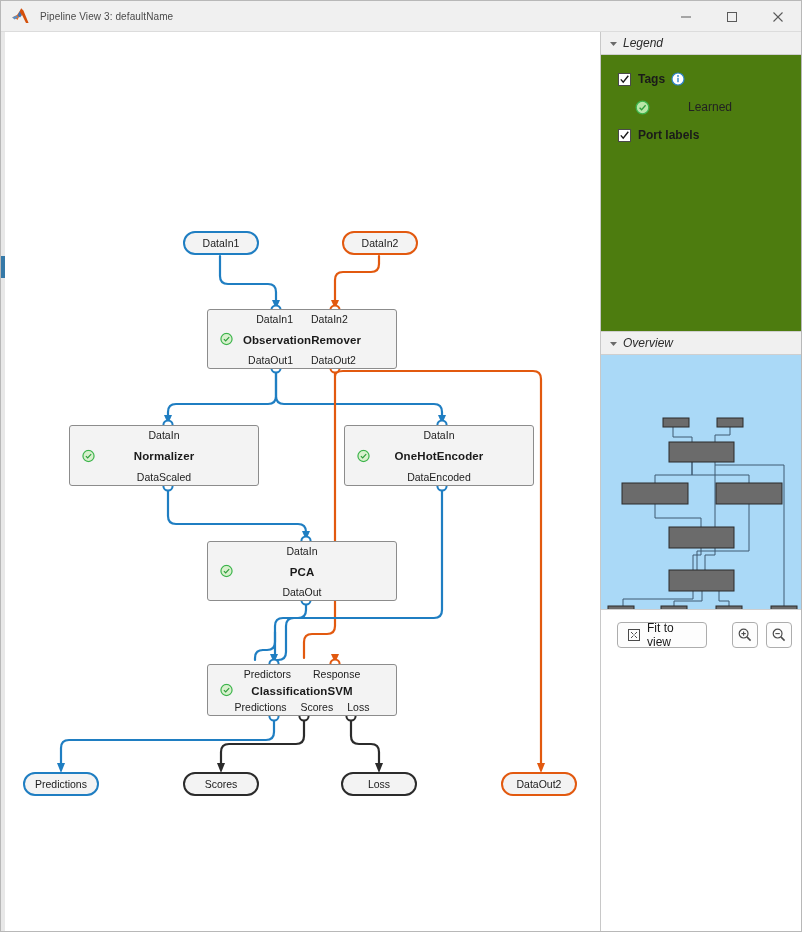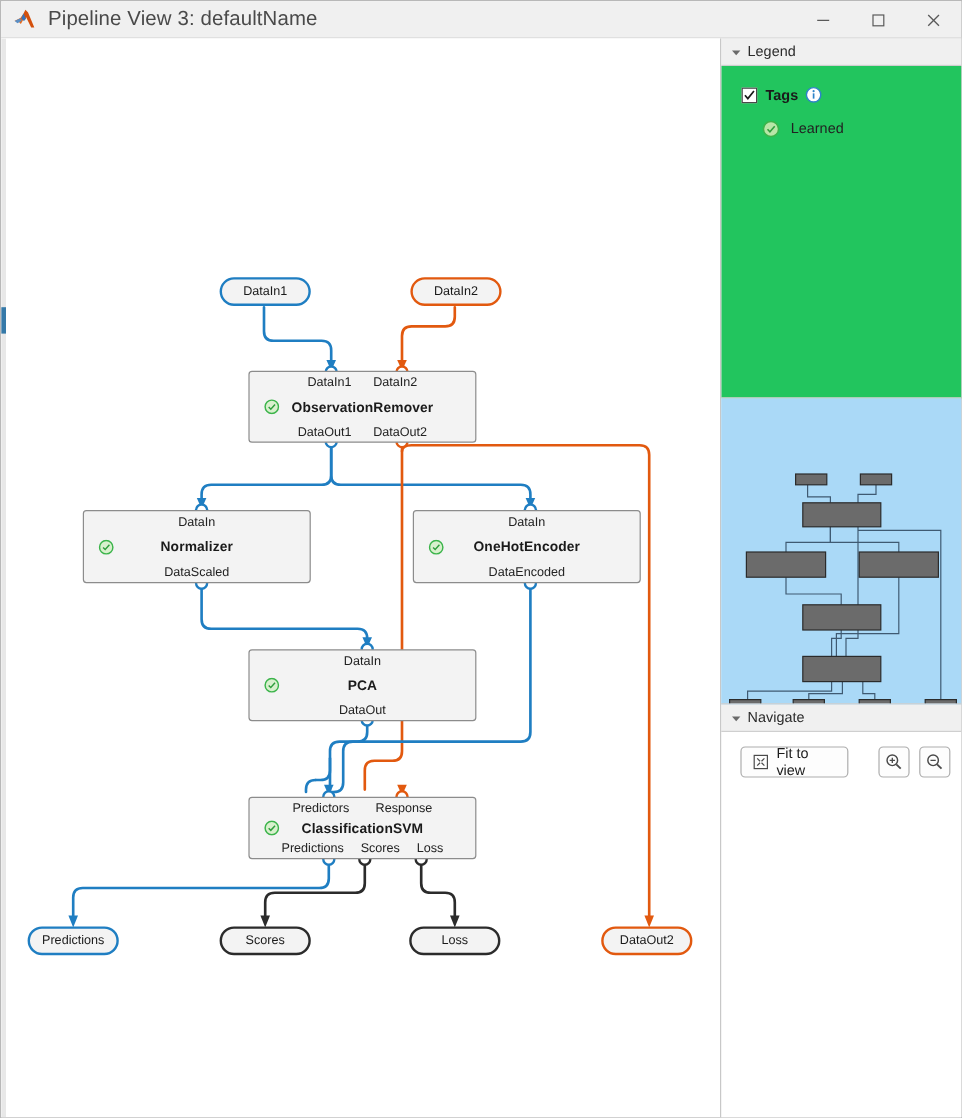--- a/index.html
+++ b/index.html
@@ -26,21 +26,21 @@
     background: #f0f0f0;
     display: flex;
     align-items: center;
     border-bottom: 1px solid #dcdcdc;
     position: relative;
   }
   #app-icon { width: 22px; height: 18px; margin-left: 9px; position: relative; }
   #app-icon svg { display:block; }
   #title-text {
     margin-left: 8px;
-    font-size: 17px;
+    font-size: 10px;
     color: #4a4a4a;
     letter-spacing: 0.1px;
   }
   .win-btns { position: absolute; right: 0; top: 0; height: 31px; display: flex; }
   .win-btn {
     width: 46px; height: 31px;
     display: flex; align-items: center; justify-content: center;
     color: #5a5a5a;
   }
   .win-btn svg { display: block; }
@@ -124,27 +124,28 @@
   
   #right { width: 200px; background: #ffffff; display: flex; flex-direction: column; }
   .panel-header {
     height: 23px;
     background: #f0f0f0;
     border-bottom: 1px solid #cfcfcf;
     display: flex; align-items: center;
     padding-left: 6px;
     font-size: 12px;
     color: #333;
+    font-style: italic;
   }
   .caret { width: 12px; height: 12px; margin-right: 4px; display:flex; align-items:center; justify-content:center; }
   .caret svg { display:block; }
   .panel-title { font-size: 12px; color: #2b2b2b; }
 
   
-  #legend-body { height: 277px; background:#22c55e; padding: 10px 0 0 0; border-bottom:1px solid #cfcfcf; }
+  #legend-body { height: 277px; background:#4d7c0f; padding: 10px 0 0 0; border-bottom:1px solid #cfcfcf; }
   .legend-row { display: flex; align-items: center; height: 28px; padding-left: 17px; }
   .legend-row.indent { padding-left: 28px; }
   .chk {
     width: 13px; height: 13px;
     border: 1px solid #4a4a4a;
     background: #fff;
     margin-right: 7px;
     display: flex; align-items: center; justify-content: center;
     flex: 0 0 auto;
   }
@@ -415,32 +416,48 @@
                 <circle cx="7" cy="4" r="0.9" fill="#2f84c8"></circle>
                 <rect x="6.3" y="5.8" width="1.4" height="4.4" fill="#2f84c8"></rect>
               </svg>
           </span>
         </div>
 
 
 
 
 
-        <div class="legend-row indent" style="padding-left:34px;">
+        <div class="legend-row indent" style="padding-left:34px;gap:29px;">
           <span class="lrn-ico">
             <svg width="15" height="15" viewBox="0 0 15 15">
                 <circle cx="7.5" cy="7.5" r="6.3" fill="#b9e6a8" stroke="#3cb44b" stroke-width="1.3"></circle>
                 <path d="M4.6 7.7 L6.6 9.8 L10.6 5.2" fill="none" stroke="#2f9e3d" stroke-width="1.3"></path>
               </svg>
           </span>
           <span class="legend-label normal">Learned</span>
         </div>
 
-      </div>
-
+        <div class="legend-row">
+          <span class="chk">
+            <svg width="11" height="11" viewBox="0 0 11 11">
+                <path d="M1.8 5.4 L4.2 8.2 L9.3 1.8" fill="none" stroke="#1a1a1a" stroke-width="1.4"></path>
+              </svg>
+          </span>
+          <span class="legend-label">Port labels</span>
+        </div>
+      </div>
+
+      <div class="panel-header">
+        <span class="caret">
+          <svg width="9" height="9" viewBox="0 0 9 9">
+              <polygon points="1,3 8,3 4.5,7" fill="#6a6a6a"></polygon>
+            </svg>
+        </span>
+        <span class="panel-title">Overview</span>
+      </div>
       <div id="overview-body">
         <svg width="200" height="255" viewBox="0 0 200 255">
           <g stroke="#3f5a72" stroke-width="1" fill="none">
             <path d="M72 72 L72 82 L91 82 L91 87"></path>
             <path d="M129 72 L129 80 L114 80 L114 87"></path>
             <path d="M91 107 L91 120 L54 120 L54 128"></path>
             <path d="M91 107 L91 120 L148 120 L148 128"></path>
             <path d="M114 107 L114 200 L104 200 L104 215"></path>
             <path d="M114 110 L183 110 L183 251"></path>
             <path d="M54 149 L54 163 L100 163 L100 172"></path>
@@ -459,28 +476,20 @@
             <rect x="68" y="172" width="65" height="21"></rect>
             <rect x="68" y="215" width="65" height="21"></rect>
             <rect x="7" y="251" width="26" height="9"></rect>
             <rect x="60" y="251" width="26" height="9"></rect>
             <rect x="115" y="251" width="26" height="9"></rect>
             <rect x="170" y="251" width="26" height="9"></rect>
           </g>
         </svg>
       </div>
 
-      <div class="panel-header">
-        <span class="caret">
-          <svg width="9" height="9" viewBox="0 0 9 9">
-              <polygon points="1,3 8,3 4.5,7" fill="#6a6a6a"></polygon>
-            </svg>
-        </span>
-        <span class="panel-title">Navigate</span>
-      </div>
       <div id="navigate-body">
         <div class="nav-btn-row">
           <div class="btn" style="width:90px;">
             <span>
               <svg width="14" height="14" viewBox="0 0 14 14">
                   <rect x="1.5" y="1.5" width="11" height="11" fill="none" stroke="#4a4a4a" stroke-width="1"></rect>
                   <path d="M4 4 L6.4 6.4 M10 4 L7.6 6.4 M4 10 L6.4 7.6 M10 10 L7.6 7.6" stroke="#4a4a4a" stroke-width="1"></path>
                 </svg>
             </span>
             <span>Fit to view</span>

